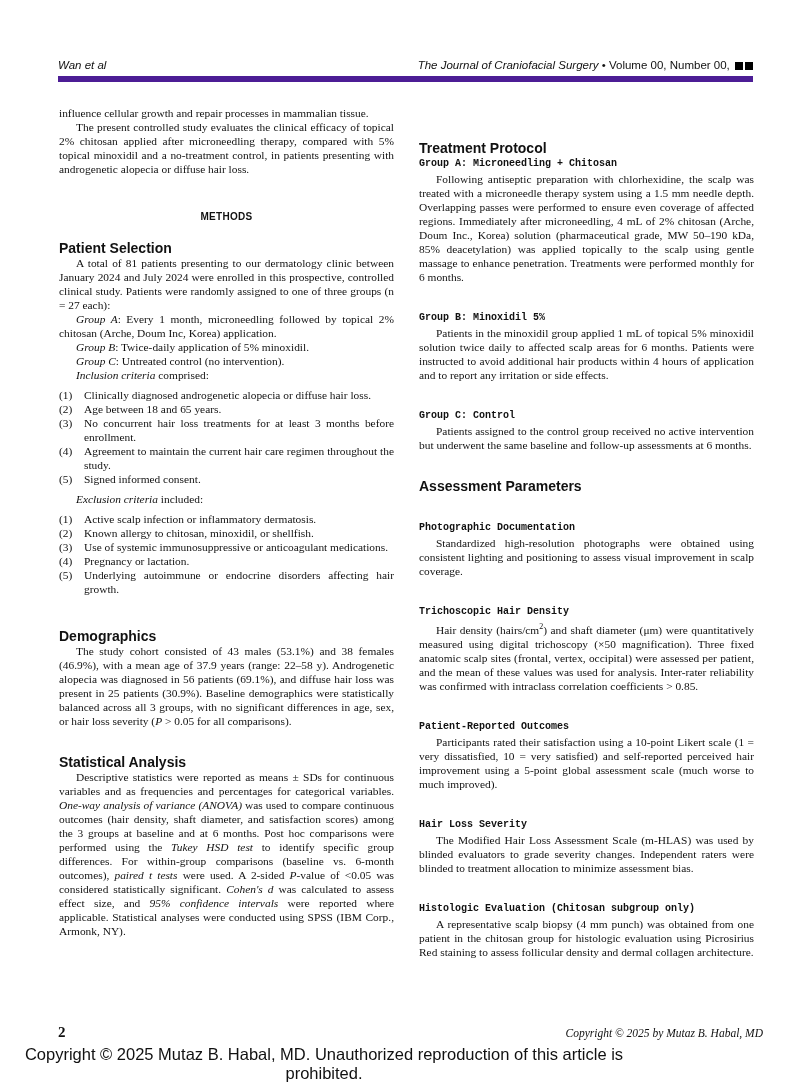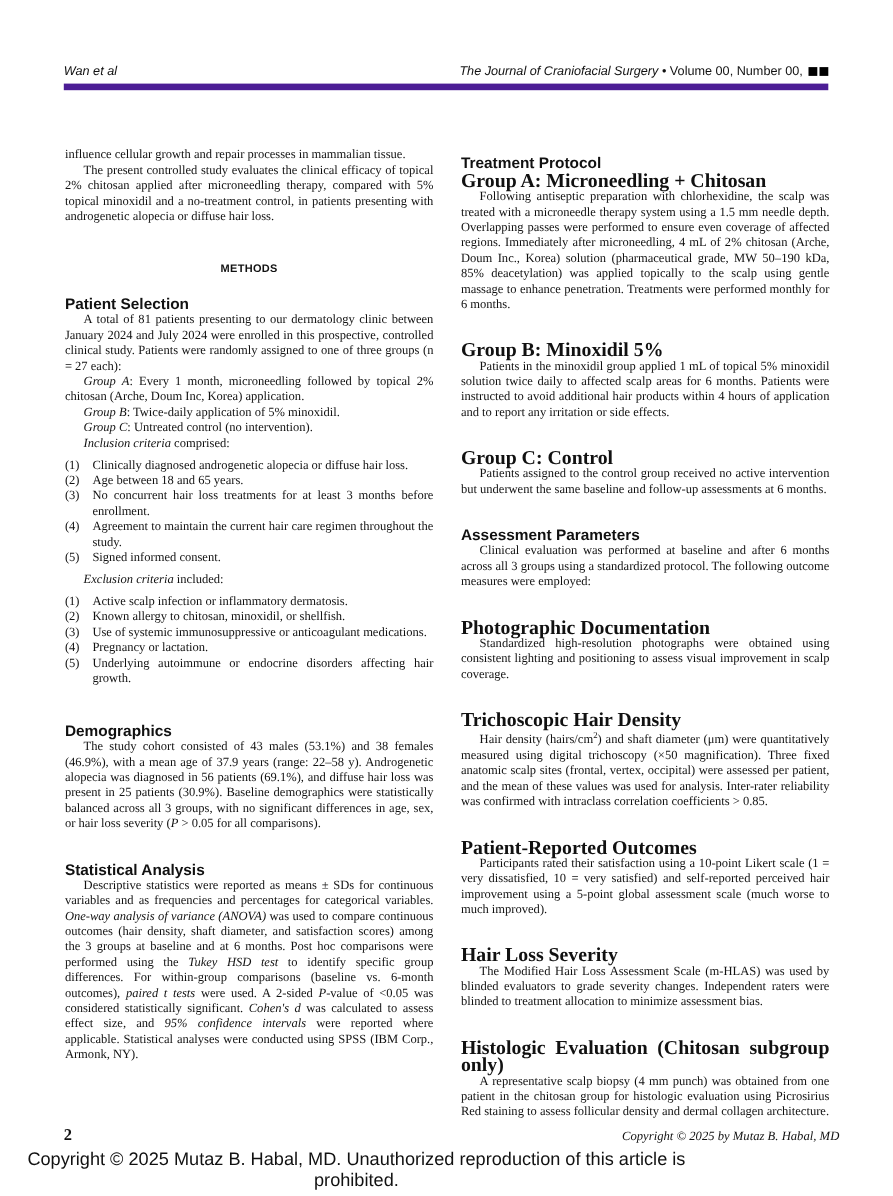--- a/index.html
+++ b/index.html
@@ -9,28 +9,28 @@
     position: absolute; left: 58px; top: 58px; width: 695px; height: 18px;
     border-bottom: 6px solid #4c1d95;
     font-family: "Liberation Sans", sans-serif; font-style: italic; font-size: 11.5px;
   }
   .running-head .left { position: absolute; left: 0; top: 1px; }
   .running-head .right { position: absolute; right: 0; top: 1px; }
   .running-head .right .upright { font-style: normal; }
   .sq { display: inline-block; width: 8px; height: 8px; background: #000; margin-left: 2px; vertical-align: -1px; }
 
   .col { position: absolute; top: 106px; width: 335px; font-family: "Liberation Serif", serif; font-size: 11.4px; line-height: 14px; text-align: justify; }
-  .col-left { left: 59px; margin-top: 28px; }
+  .col-left { left: 59px; }
   .col-right { left: 419px; top: 104px; margin-top: 36px; }
 
   p { margin: 0; }
   .indent { text-indent: 17px; }
   .major-head { font-family: "Liberation Sans", sans-serif; font-weight: bold; font-size: 10px; text-align: center; margin: 34px 0 16px 0; letter-spacing: 0.3px; }
   .sec-head { font-family: "Liberation Sans", sans-serif; font-weight: bold; font-size: 14px; line-height: 16px; margin: 0; }
-  .sub-head { font-family: Liberation Serif, serif; font-weight: bold; font-size: 18px; line-height: 16px; margin: 0; }
+  .sub-head { font-family: Liberation Mono, monospace; font-weight: bold; font-size: 10px; line-height: 16px; margin: 0; }
   ol.crit { list-style: none; margin: 6px 0 6px 0; padding: 0; }
   ol.crit li { position: relative; padding-left: 25px; }
   ol.crit li .num { position: absolute; left: 0; top: 0; }
   .gap-lg { height: 26px; }
   em { font-style: italic; }
 
   .footer-page { position: absolute; left: 58px; top: 1024px; font-family: "Liberation Serif", serif; font-weight: bold; font-size: 15px; }
   .footer-copy { position: absolute; right: 49px; top: 1027px; font-family: "Liberation Serif", serif; font-style: italic; font-size: 11.5px; }
   .watermark { position: absolute; left: 0; width: 648px; top: 1045px; text-align: center; font-family: "Liberation Sans", sans-serif; font-size: 16.5px; color: #111; }
 </style>
@@ -103,21 +103,20 @@
     <p class="indent">Patients in the minoxidil group applied 1 mL of topical 5% minoxidil solution twice daily to affected scalp areas for 6 months. Patients were instructed to avoid additional hair products within 4 hours of application and to report any irritation or side effects.</p>
 
     <div class="gap-lg"></div>
     <h4 class="sub-head">Group C: Control</h4>
     <p class="indent">Patients assigned to the control group received no active intervention but underwent the same baseline and follow-up assessments at 6 months.</p>
   </section>
 
   <div class="gap-lg"></div>
   <section>
     <h3 class="sec-head">Assessment Parameters</h3>
-    <p class="indent">Clinical evaluation was performed at baseline and after 6 months across all 3 groups using a standardized protocol. The following outcome measures were employed:</p>
   </section>
 
   <div class="gap-lg"></div>
   <section>
     <h4 class="sub-head">Photographic Documentation</h4>
     <p class="indent">Standardized high-resolution photographs were obtained using consistent lighting and positioning to assess visual improvement in scalp coverage.</p>
   </section>
 
   <div class="gap-lg"></div>
   <section>

